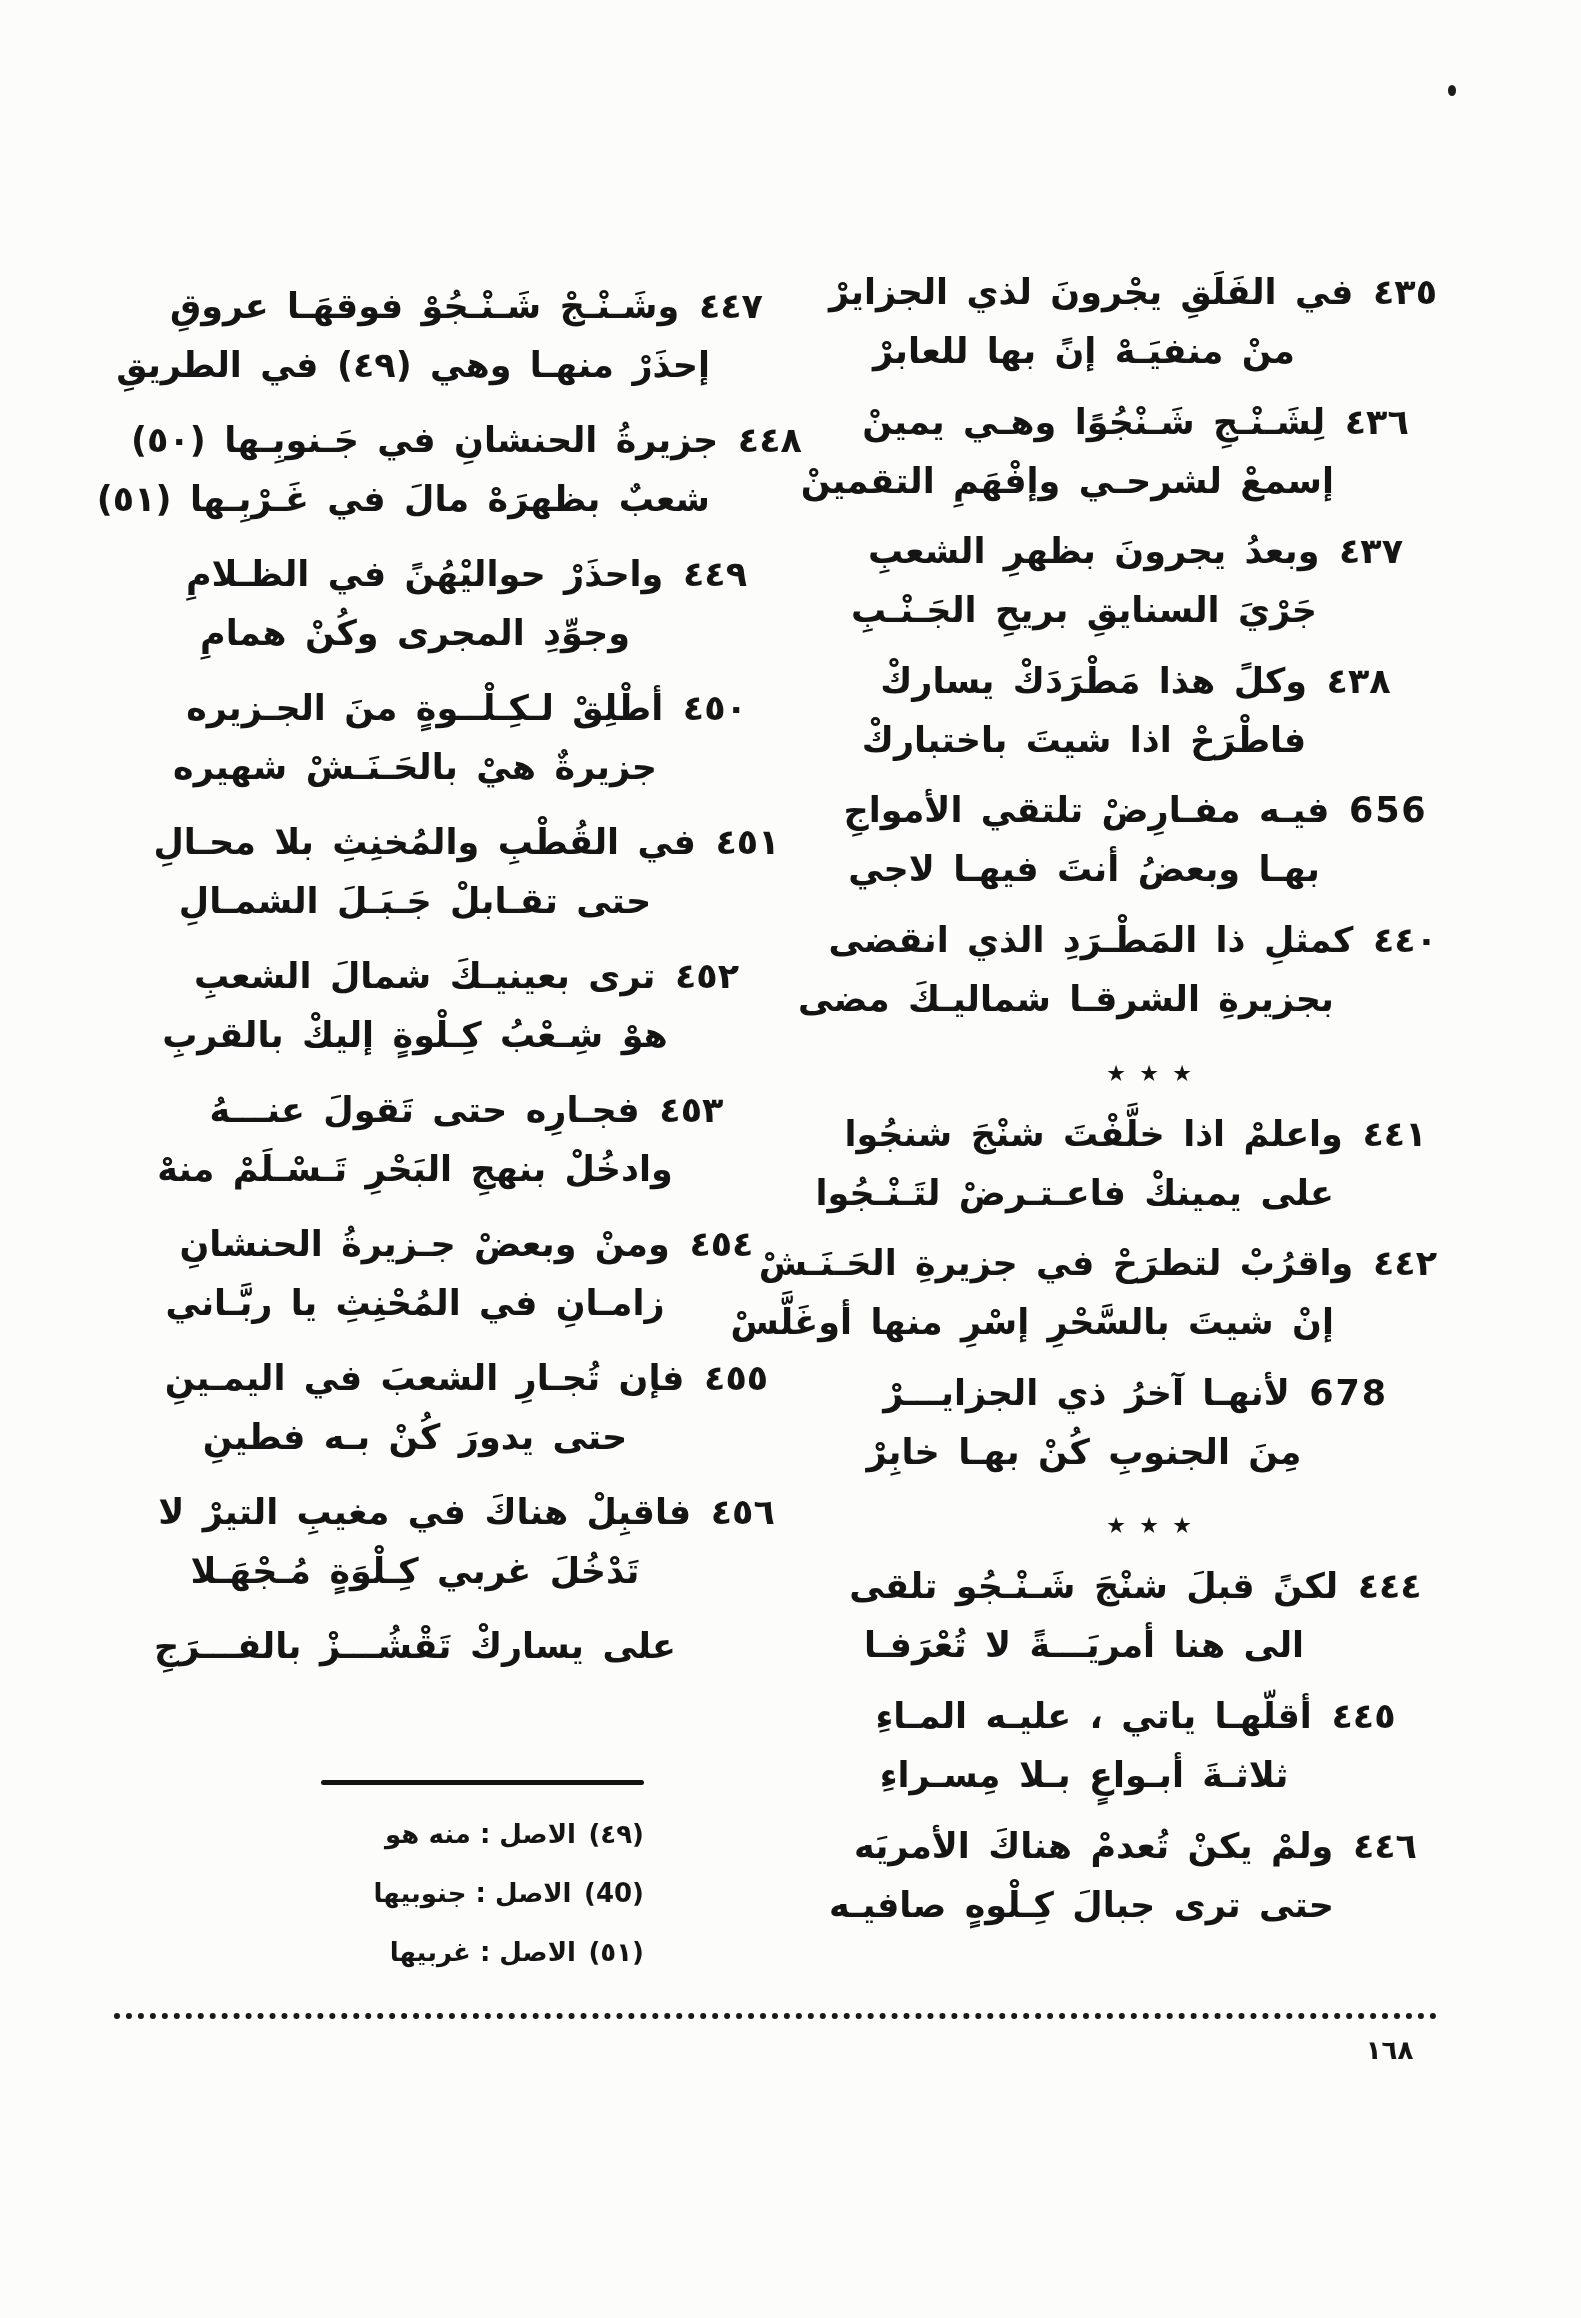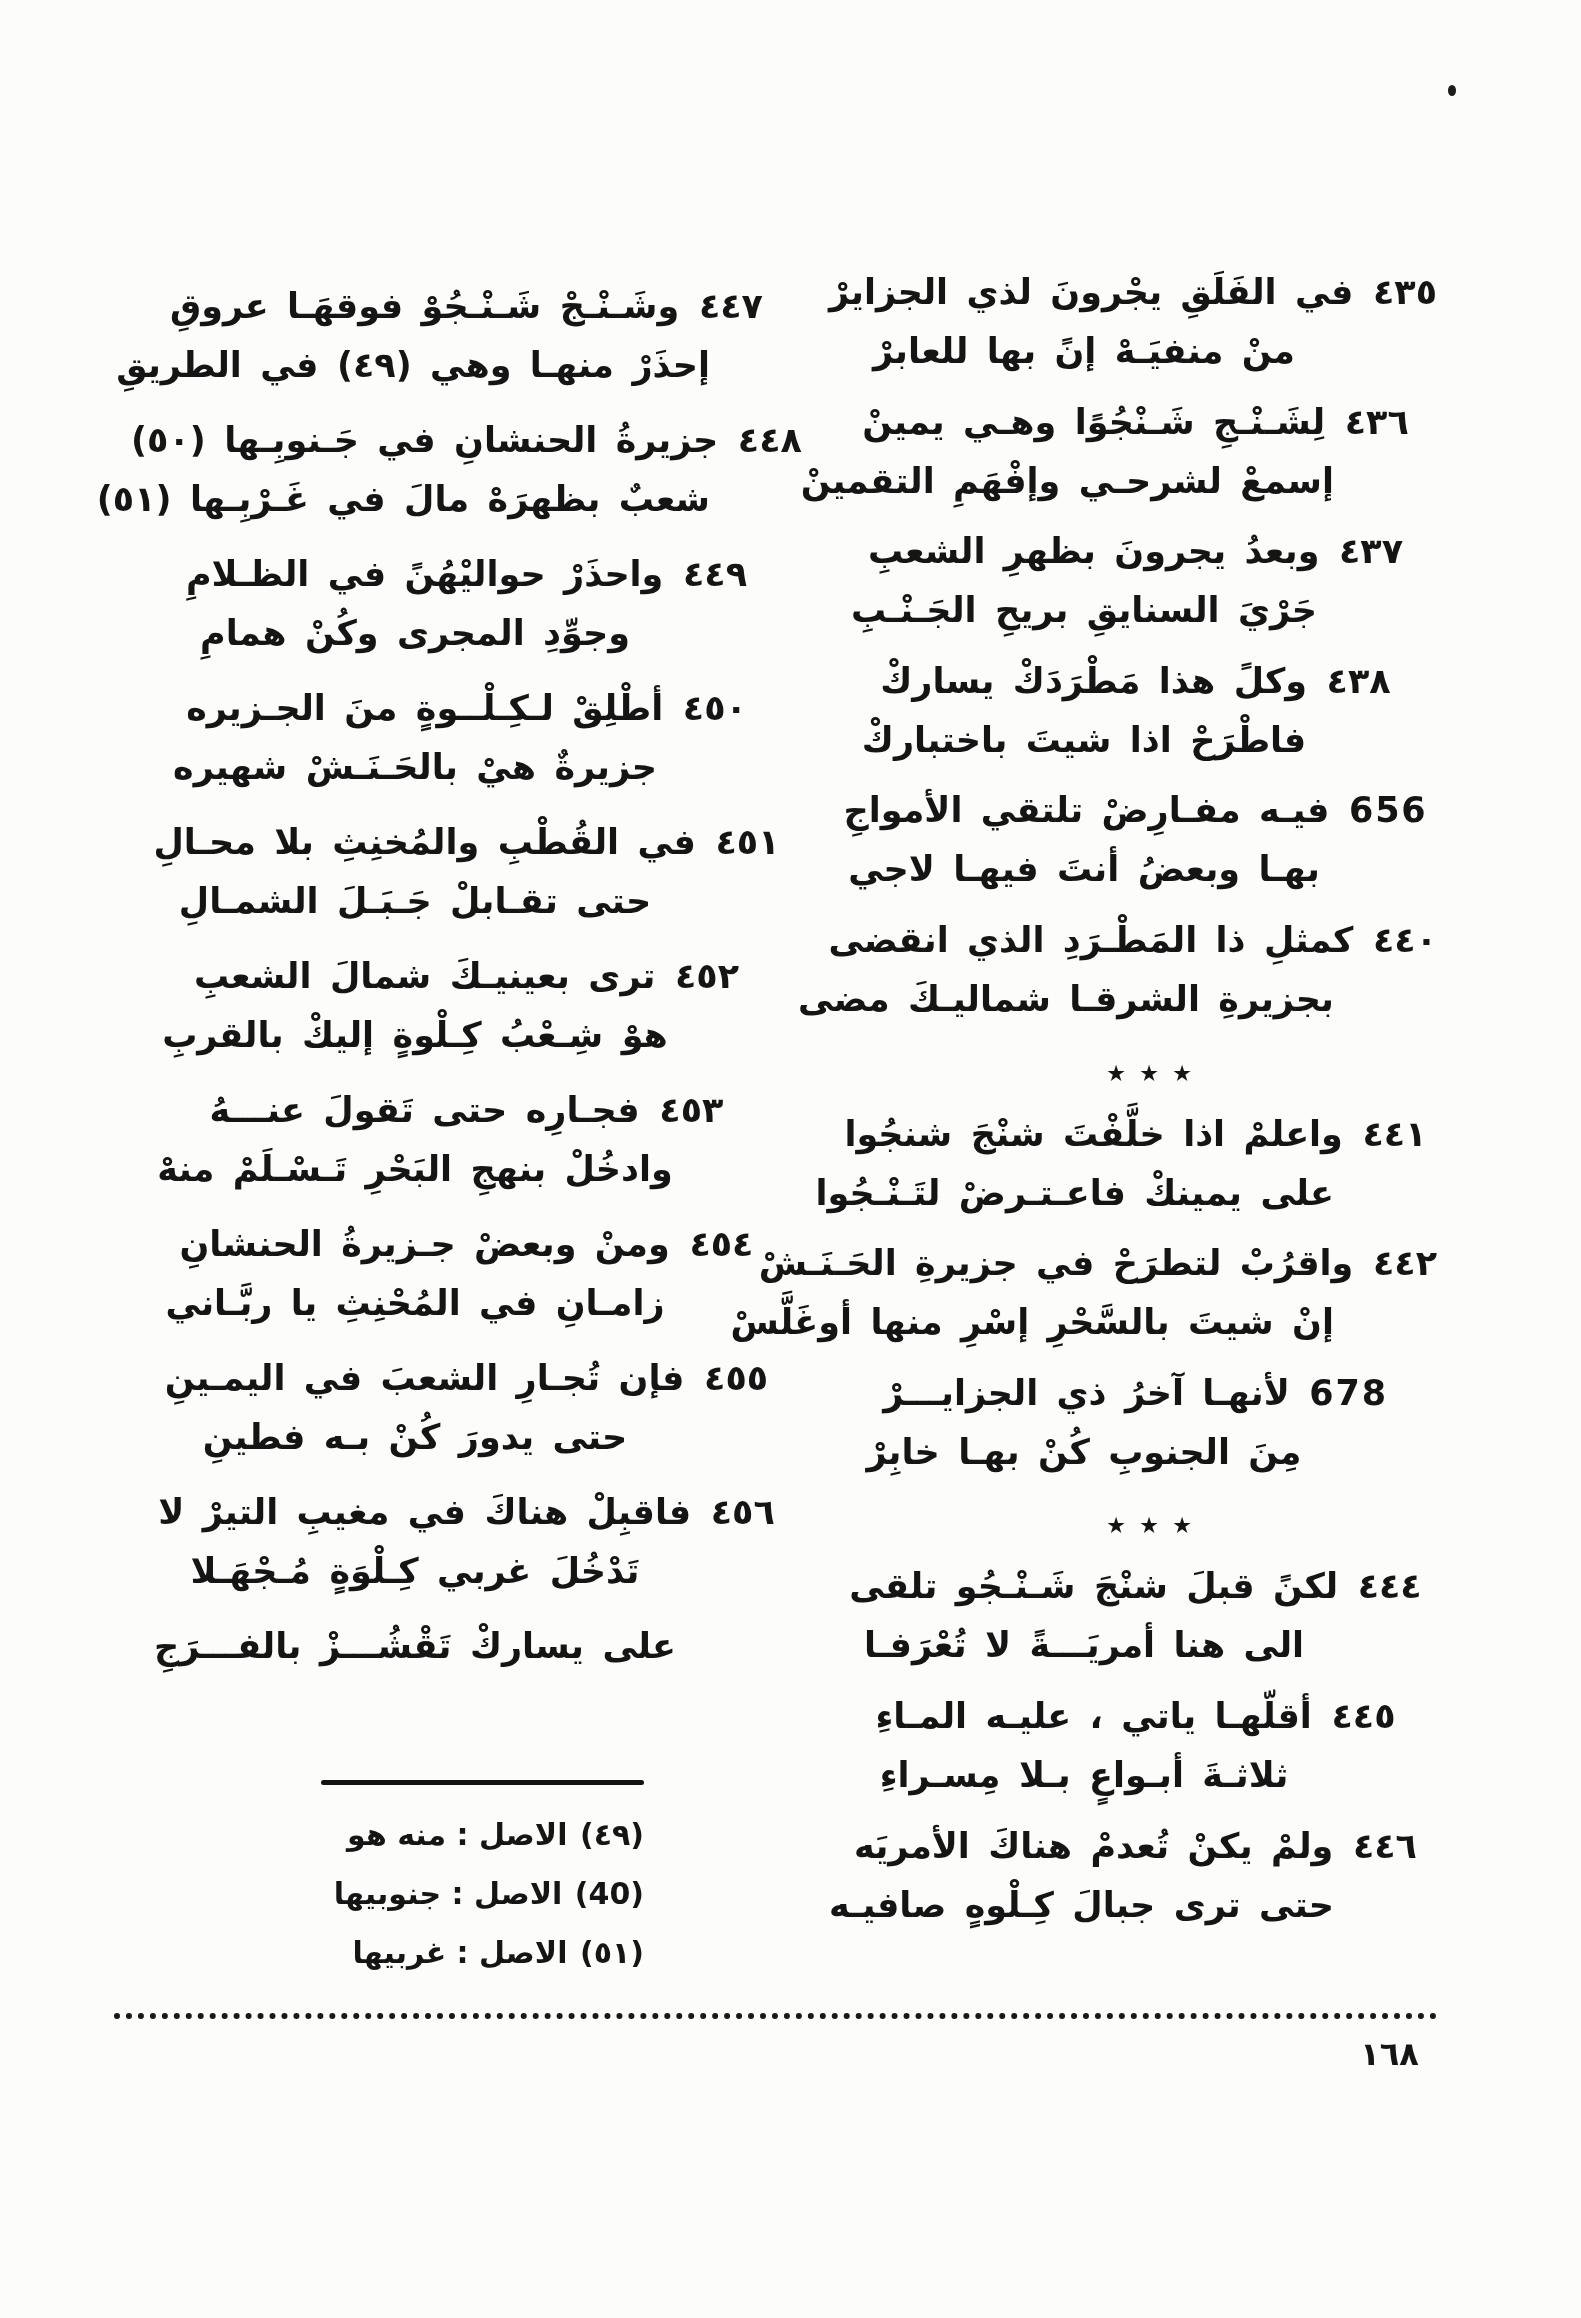--- a/index.html
+++ b/index.html
@@ -37,32 +37,32 @@
   .footnote-rule{
     position:absolute;top:1780px;left:321px;width:323px;height:5.4px;
     background:#131313;border-radius:2.7px;
   }
   .footnotes{
     position:absolute;top:1805px;left:250px;width:394px;
     direction:rtl;text-align:right;
   }
   .footnote-line{
     height:59px;line-height:59px;
-    font-size:30px;font-weight:700;
+    font-size:26px;font-weight:700;
     white-space:nowrap;
   }
   .footnote-line .fn-num{display:inline-block;margin-left:12.5px;}
   .dotted-rule{
     position:absolute;top:2013px;left:114px;width:1323px;height:0;
     border-bottom:6.2px dotted #181818;
   }
   .page-number{
     position:absolute;top:2035px;left:1337px;width:105px;
     text-align:center;
-    font-size:32px;font-weight:700;
+    font-size:26px;font-weight:700;
     letter-spacing:2.7px;
   }
   .speck{
     position:absolute;top:85px;left:1448px;width:8px;height:10.7px;
     background:#1c1c1c;border-radius:50%;
   }
 </style>
 </head>
 <body>
 

